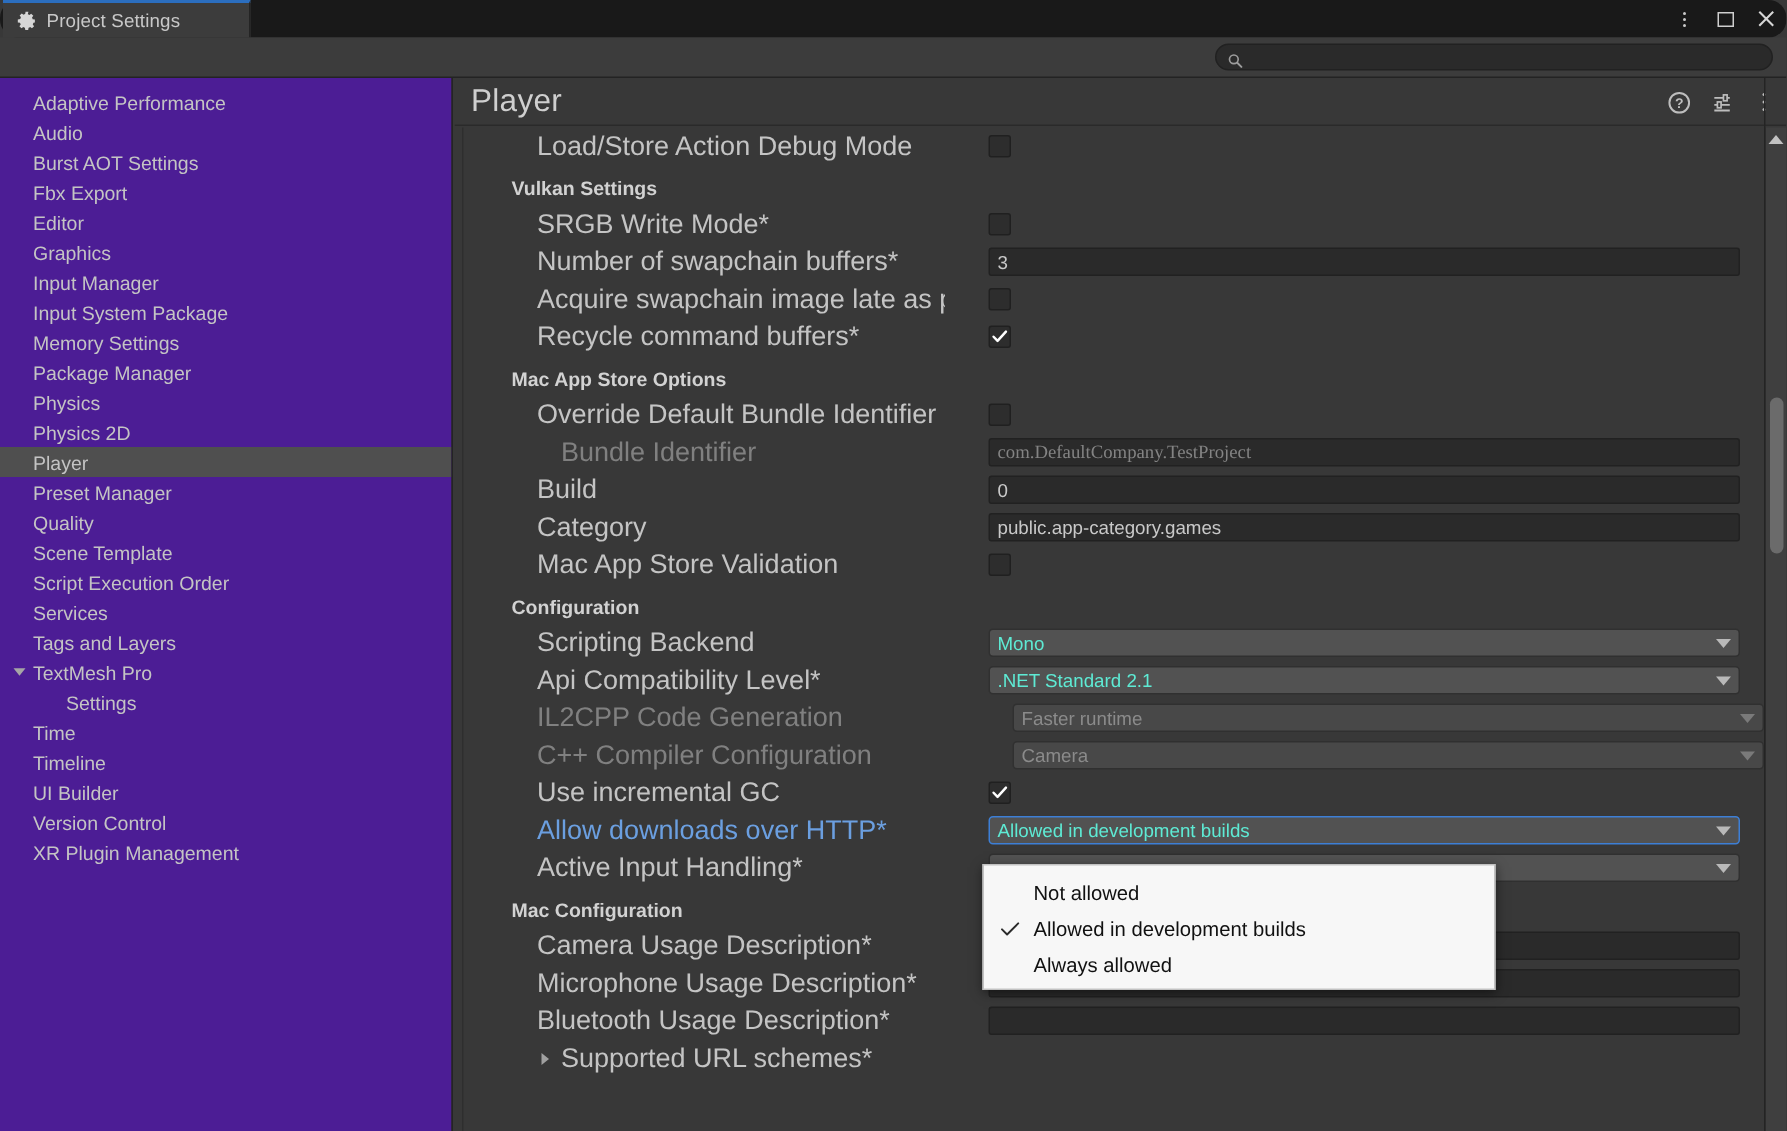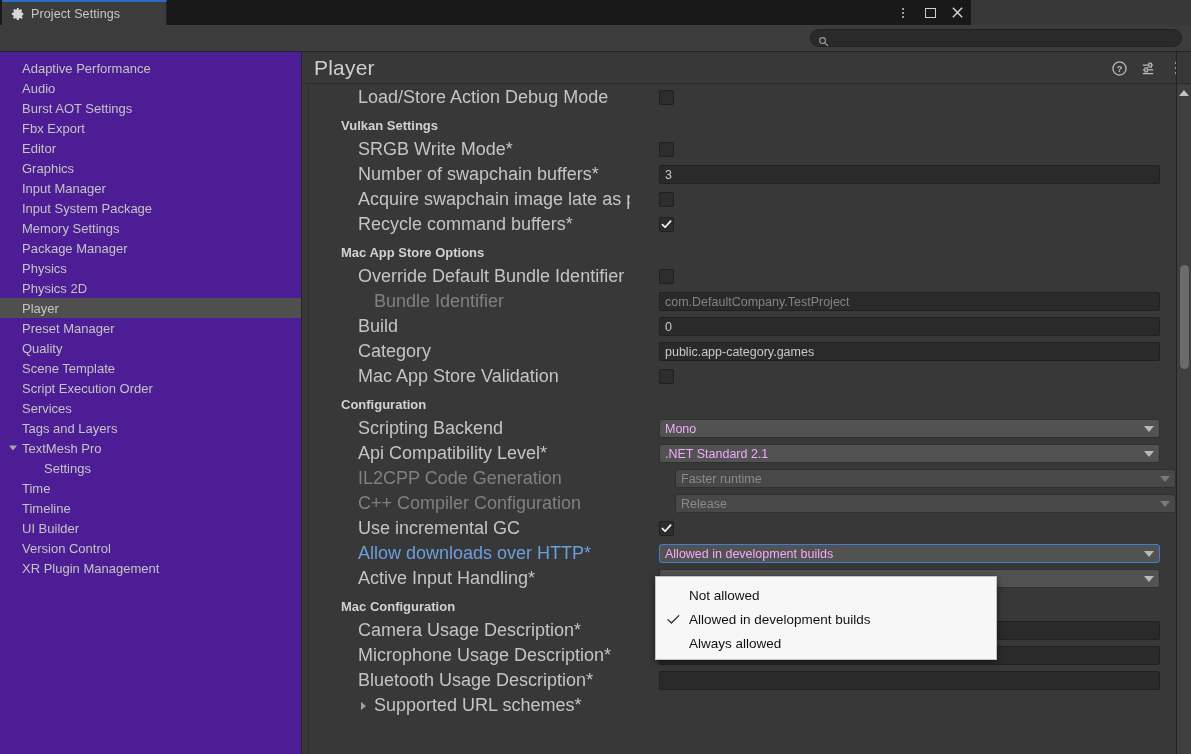--- a/index.html
+++ b/index.html
@@ -7,22 +7,23 @@
     width: 1191px; height: 754px;
     background: #383838;
     font-family: "Liberation Sans", sans-serif;
     overflow: hidden;
     -webkit-font-smoothing: antialiased;
   }
   #app { position: relative; width: 1191px; height: 754px; background: #383838; }
 
   
   .titlebar {
-    position: absolute; left: 0; top: 0; width: 971px; height: 25px;
+    position: absolute; left: 0; top: 0; width: 1191px; height: 25px;
     background: #191919;
+    border-radius: 12px;
   }
   .tab {
     position: absolute; left: 2px; top: 0; height: 25px; width: 165px;
     background: #3c3c3c;
     border-top: 2px solid #2b6ebf;
     display: flex; align-items: center;
     padding-left: 9px;
     border-right: 1px solid #242424;
   }
   .tab-gear {
@@ -158,26 +159,26 @@
   }
   .chk .tick { width: 11px; height: 11px; display: block; }
 
   .txtfield {
     width: 501px; height: 19px; background: #2a2a2a;
     border: 1px solid #212121; border-radius: 2px;
     color: #c9c9c9; font-size: 12.5px;
     display: flex; align-items: center; padding-left: 5px;
     white-space: nowrap; overflow: hidden;
   }
-  .txtfield.placeholder { color: #838383; }
+  .txtfield.placeholder { color: #838383; font-family: Liberation Serif, serif; }
 
   .dropdown {
     width: 501px; height: 19px; background: #525252;
     border: 1px solid #303030; border-radius: 3px;
-    color: #f0abfc; font-size: 12.5px;
+    color: #5eead4; font-size: 12.5px;
     display: flex; align-items: center; padding-left: 5px;
     position: relative; white-space: nowrap; overflow: hidden;
   }
   .dropdown.dim { background: #484848; color: #8b8b8b; margin-left: 16px; }
   .dropdown.focused { border: 1.5px solid #3d7fd6; }
   .dd-arrow {
     position: absolute; right: 5px; top: 50%; transform: translateY(-50%);
     width: 0; height: 0;
     border-left: 5px solid transparent;
     border-right: 5px solid transparent;
@@ -478,21 +479,21 @@
               <div class="dropdown dim">
                 <span>Faster runtime</span>
                 <span class="dd-arrow"></span>
               </div>
             </div>
           </div>
           <div class="row">
             <div class="lbl dim">C++ Compiler Configuration</div>
             <div class="ctl">
               <div class="dropdown dim">
-                <span>Release</span>
+                <span>Camera</span>
                 <span class="dd-arrow"></span>
               </div>
             </div>
           </div>
           <div class="row">
             <div class="lbl">Use incremental GC</div>
             <div class="ctl">
               <div class="chk">
                 <svg class="tick" viewBox="0 0 12 12">
                   <path d="M1.5 6 L4.4 9 L10.5 2.3" fill="none" stroke="#ffffff" stroke-width="1.8" stroke-linecap="round" stroke-linejoin="round"></path>

